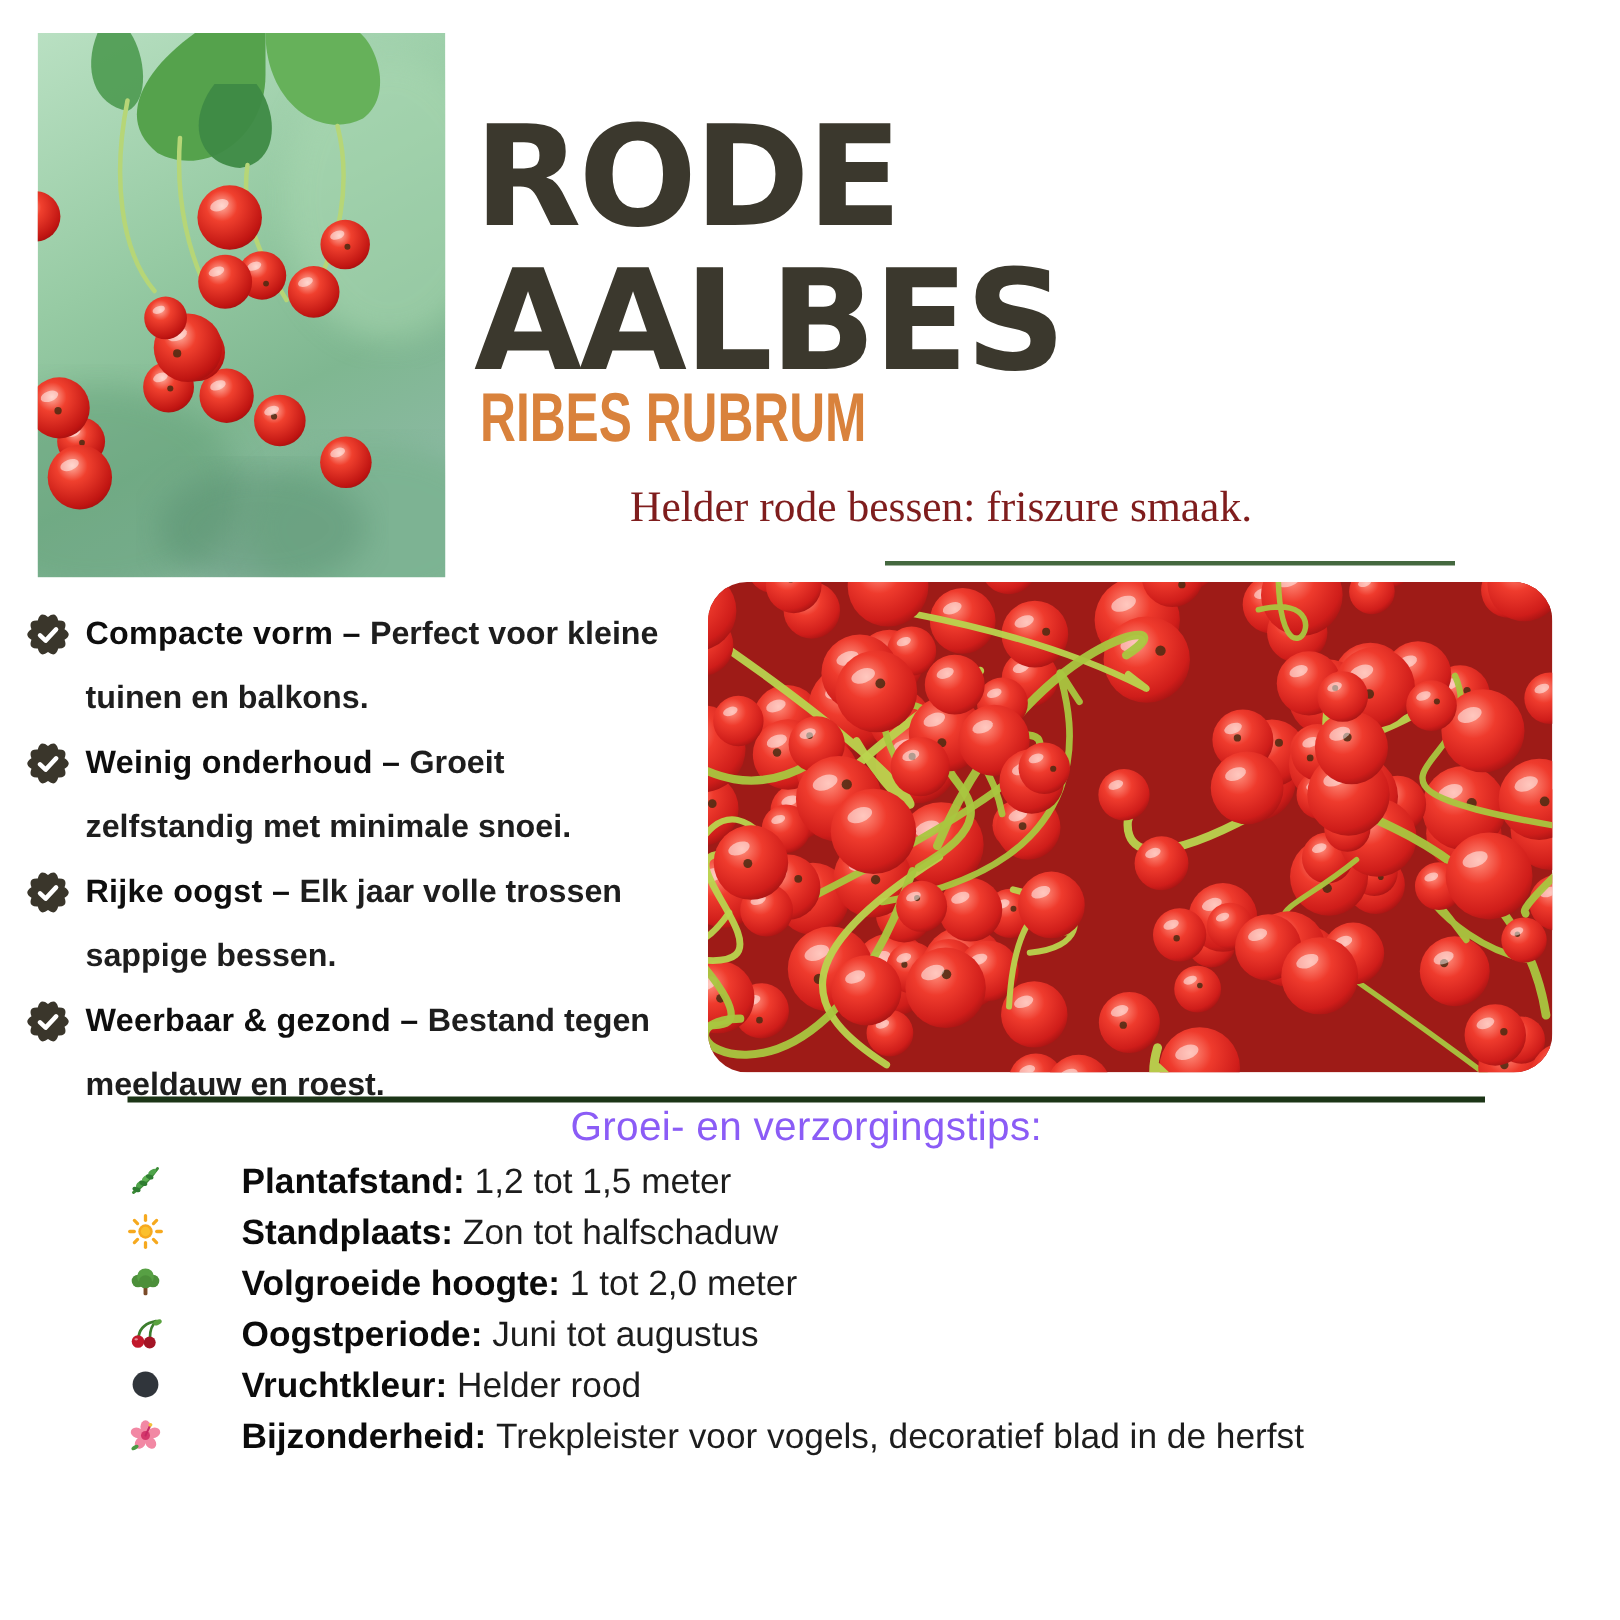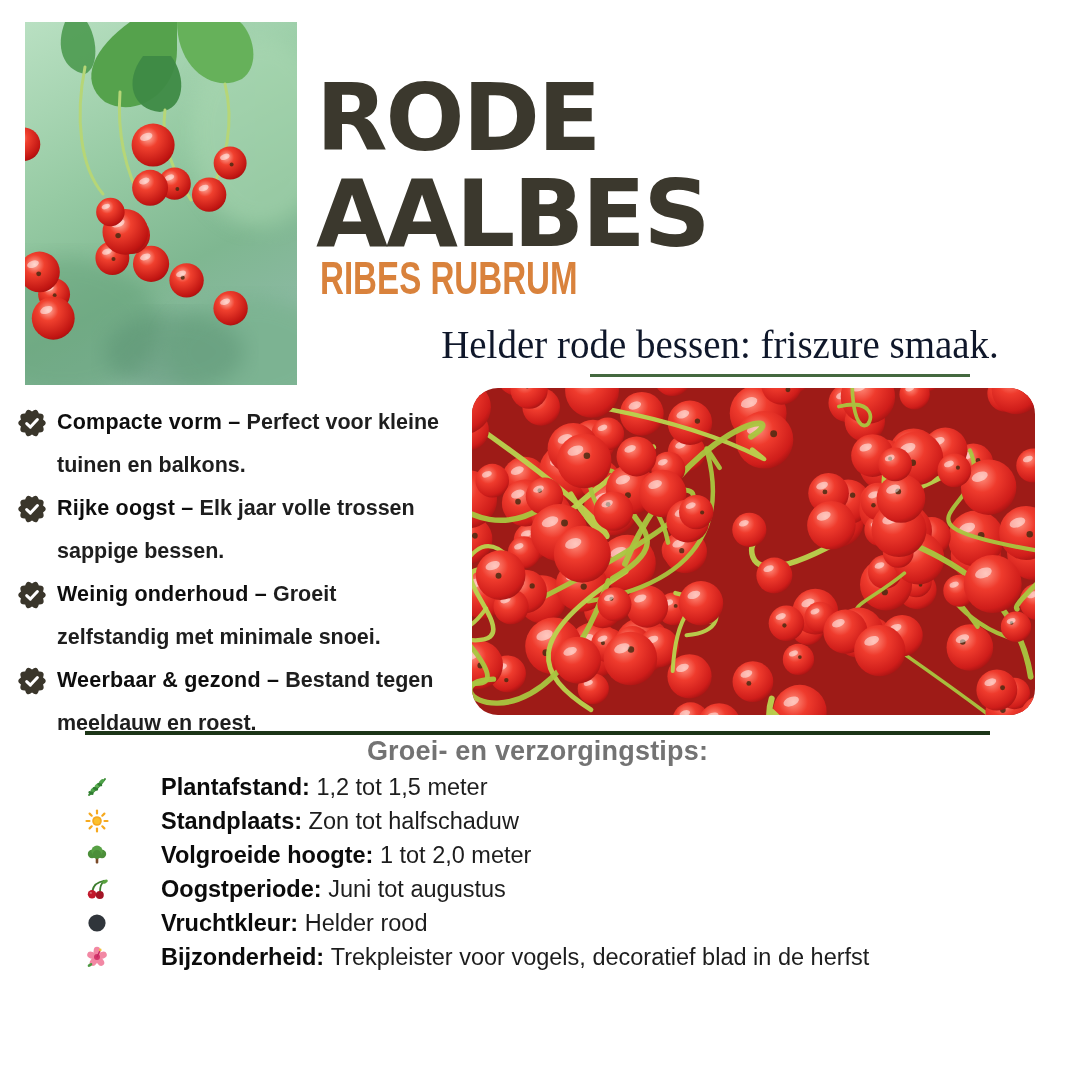--- a/index.html
+++ b/index.html
@@ -14,36 +14,36 @@
   .photo-left{position:absolute;left:25px;top:22px;width:272px;height:363px;overflow:hidden;}
   .photo-right{position:absolute;left:472px;top:388px;width:563px;height:327px;border-radius:26px;overflow:hidden;}
   .photo-left svg,.photo-right svg{display:block;width:100%;height:100%;}
 
   
   .title{position:absolute;left:316px;top:70px;font-family:"DejaVu Sans",sans-serif;
          font-weight:bold;font-size:93px;line-height:96px;color:#3b382d;letter-spacing:-2px;}
   .subtitle{position:absolute;left:320px;top:254px;font-family:"Liberation Sans",sans-serif;
          font-weight:bold;font-size:46px;line-height:48px;color:#d9823c;
          transform:scaleX(0.72);transform-origin:0 0;white-space:nowrap;}
-  .tagline{position:absolute;left:420px;top:322px;width:600px;text-align:center;
-         font-family:"Liberation Serif",serif;font-size:39px;color:#0f172a;}
+  .tagline{position:absolute;left:420px;top:322px;width:600px;
+         font-family:"Liberation Serif",serif;font-size:29px;color:#7f1d1d;}
   .tagline-underline{position:absolute;left:590px;top:374px;width:380px;height:3px;background:#44683f;}
 
   
   .features{position:absolute;left:18px;top:401px;width:452px;}
   .feat{display:flex;gap:11px;align-items:flex-start;}
   .feat .seal{flex:0 0 28px;width:28px;height:28px;margin-top:8px;}
   .feat .seal svg{width:28px;height:28px;display:block;}
   .feat p{margin:0;font-size:21.5px;line-height:43px;color:#1e1e1e;white-space:pre-line;font-weight:bold;}
   .feat b{color:#0e0e0e;letter-spacing:0.2px;}
 
   
   .tips-divider{position:absolute;left:85px;top:731px;width:905px;height:4px;background:#1c3517;}
   .tips-heading{position:absolute;left:85px;top:736px;width:905px;text-align:center;
-         font-size:27px;font-weight:bold;color:#737373;letter-spacing:0.2px;}
+         font-size:27px;font-weight:normal;color:#8b5cf6;letter-spacing:0.2px;}
   .tips{position:absolute;left:85px;top:770px;width:920px;}
   .tip{font-size:23.5px;line-height:34px;color:#1d1d1d;white-space:pre-line;}
   .tip b{color:#0b0b0b;margin-left:44px;}
   .ticon{display:inline-block;width:24px;height:24px;vertical-align:-4px;margin-right:8px;}
   .ticon svg{width:24px;height:24px;display:block;}
 </style>
 </head>
 <body>
 
 <div id="canvas">
@@ -184,33 +184,33 @@
 tuinen en balkons.</span></p>
       </div>
 
       <div class="feat">
         <span class="seal">
           <svg viewBox="0 0 28 28">
       <path class="seal-outline" d="M14.00 2.40 Q19.13 -1.79 20.82 4.62 Q27.43 4.24 25.03 10.42 Q30.60 14.00 25.03 17.58 Q27.43 23.76 20.82 23.38 Q19.13 29.79 14.00 25.60 Q8.87 29.79 7.18 23.38 Q0.57 23.76 2.97 17.58 Q-2.60 14.00 2.97 10.42 Q0.57 4.24 7.18 4.62 Q8.87 -1.79 14.00 2.40 Z" fill="#3a362b"></path>
       <path d="M8.7 14.6 L12.4 18.1 L19.4 10.6" stroke="#ffffff" stroke-width="3" fill="none" stroke-linecap="round" stroke-linejoin="round"></path>
     </svg>
         </span>
-        <p><b>Rijke oogst – </b><span>Elk jaar volle trossen
-sappige bessen.</span></p>
+        <p><b>Weinig onderhoud – </b><span>Groeit
+zelfstandig met minimale snoei.</span></p>
       </div>
 
       <div class="feat">
         <span class="seal">
           <svg viewBox="0 0 28 28">
       <path class="seal-outline" d="M14.00 2.40 Q19.13 -1.79 20.82 4.62 Q27.43 4.24 25.03 10.42 Q30.60 14.00 25.03 17.58 Q27.43 23.76 20.82 23.38 Q19.13 29.79 14.00 25.60 Q8.87 29.79 7.18 23.38 Q0.57 23.76 2.97 17.58 Q-2.60 14.00 2.97 10.42 Q0.57 4.24 7.18 4.62 Q8.87 -1.79 14.00 2.40 Z" fill="#3a362b"></path>
       <path d="M8.7 14.6 L12.4 18.1 L19.4 10.6" stroke="#ffffff" stroke-width="3" fill="none" stroke-linecap="round" stroke-linejoin="round"></path>
     </svg>
         </span>
-        <p><b>Weinig onderhoud – </b><span>Groeit
-zelfstandig met minimale snoei.</span></p>
+        <p><b>Rijke oogst – </b><span>Elk jaar volle trossen
+sappige bessen.</span></p>
       </div>
 
       <div class="feat">
         <span class="seal">
           <svg viewBox="0 0 28 28">
       <path class="seal-outline" d="M14.00 2.40 Q19.13 -1.79 20.82 4.62 Q27.43 4.24 25.03 10.42 Q30.60 14.00 25.03 17.58 Q27.43 23.76 20.82 23.38 Q19.13 29.79 14.00 25.60 Q8.87 29.79 7.18 23.38 Q0.57 23.76 2.97 17.58 Q-2.60 14.00 2.97 10.42 Q0.57 4.24 7.18 4.62 Q8.87 -1.79 14.00 2.40 Z" fill="#3a362b"></path>
       <path d="M8.7 14.6 L12.4 18.1 L19.4 10.6" stroke="#ffffff" stroke-width="3" fill="none" stroke-linecap="round" stroke-linejoin="round"></path>
     </svg>
         </span>
         <p><b>Weerbaar &amp; gezond – </b><span>Bestand tegen

